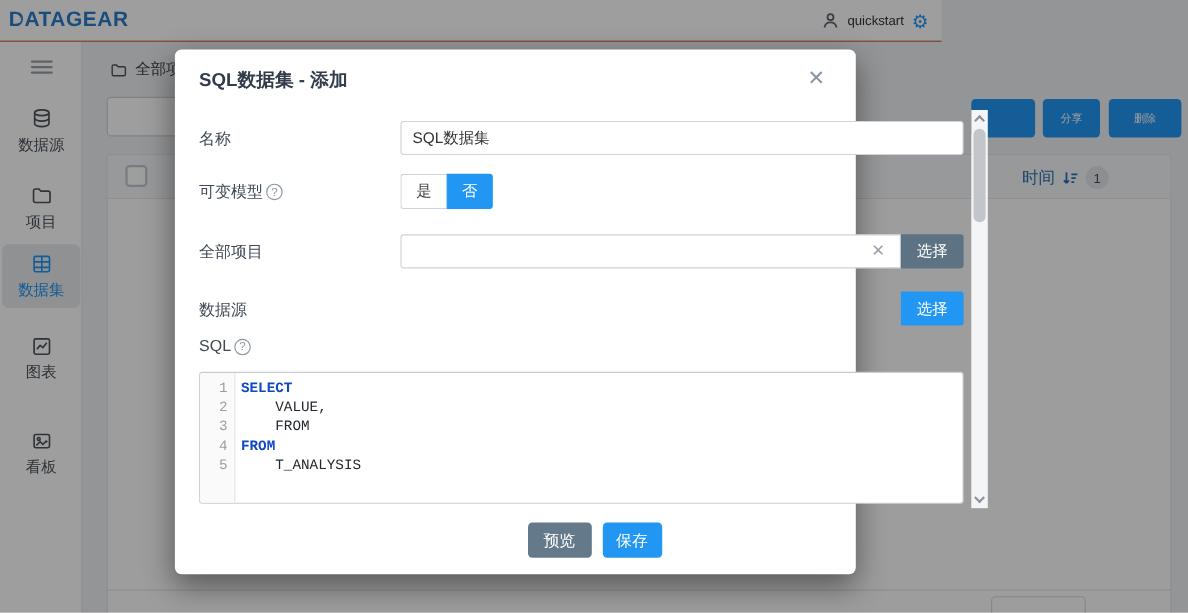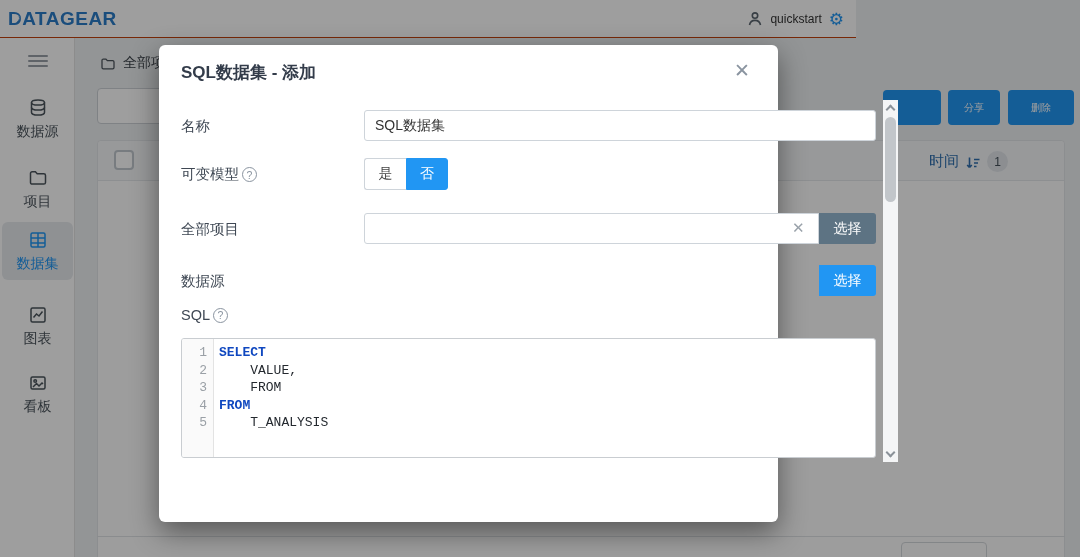--- a/index.html
+++ b/index.html
@@ -187,21 +187,21 @@
     <div class="side-item" style="top:259px">
       <span class="ic">
         <svg width="20" height="20" viewBox="0 0 20 20" fill="none" stroke="currentColor" stroke-width="1.5">
           <rect x="3" y="3" width="14" height="14" rx="1.5"></rect>
           <path d="M5.5 12.5l3-3.5 2.5 2 3.5-4.5"></path>
         </svg>
       </span>
       <span class="lbl">图表</span>
     </div>
 
-    <div class="side-item" style="top:327px">
+    <div class="side-item" style="top:345px">
       <span class="ic">
         <svg width="20" height="20" viewBox="0 0 20 20" fill="none" stroke="currentColor" stroke-width="1.5">
           <rect x="3" y="4" width="14" height="12" rx="1.5"></rect>
           <circle cx="7.2" cy="8" r="1.3"></circle>
           <path d="M5 14l3.5-3.5 2.5 2.5 3-3 1 1"></path>
         </svg>
       </span>
       <span class="lbl">看板</span>
     </div>
   </div>
@@ -296,13 +296,17 @@
       <span class="ed-code">    T_ANALYSIS</span>
     </div>
   </div>
 
   <div class="m-scroll">
     <span class="chev chev-up"></span>
     <div class="m-thumb"></div>
     <span class="chev chev-dn"></span>
   </div>
 
+  <div class="m-footer">
+    <button class="m-btn btn-preview">预览</button>
+    <button class="m-btn btn-save">保存</button>
+  </div>
 </div>
 
 </body></html>

